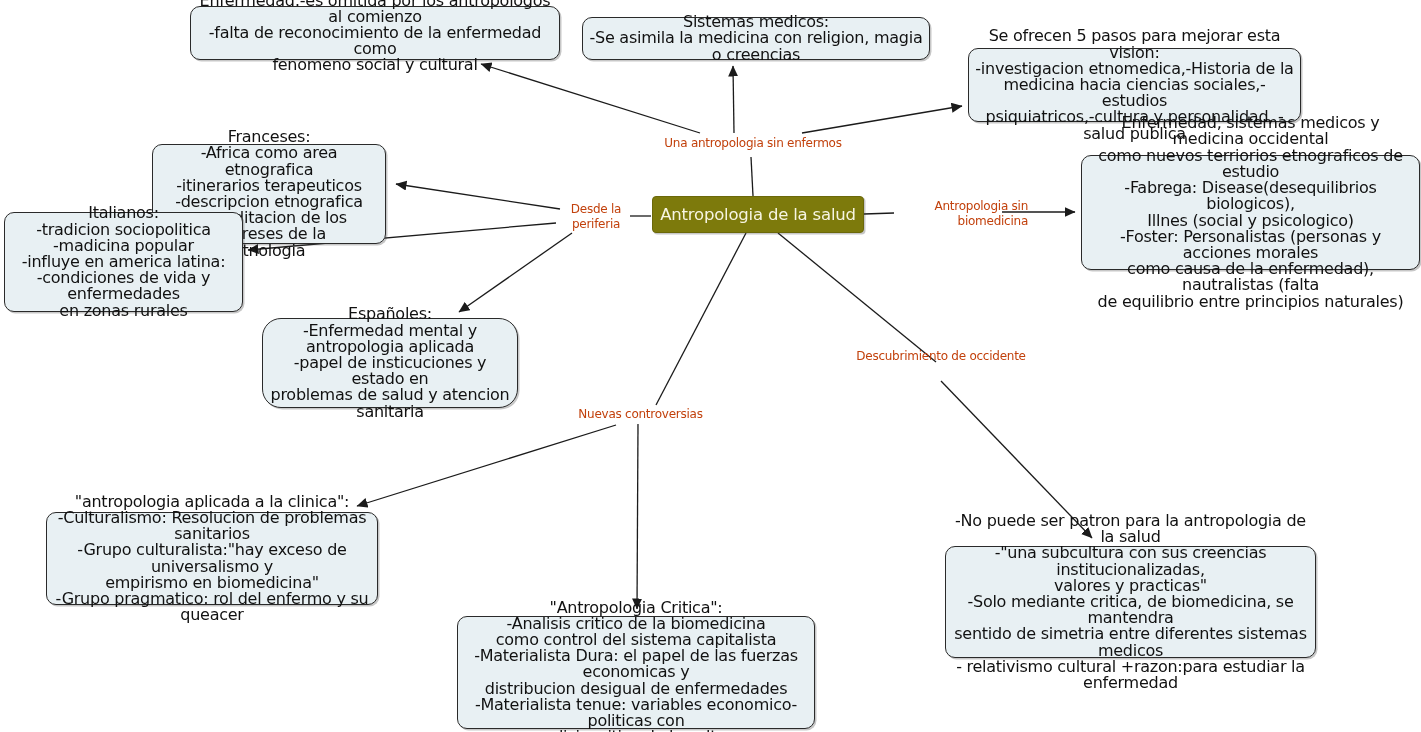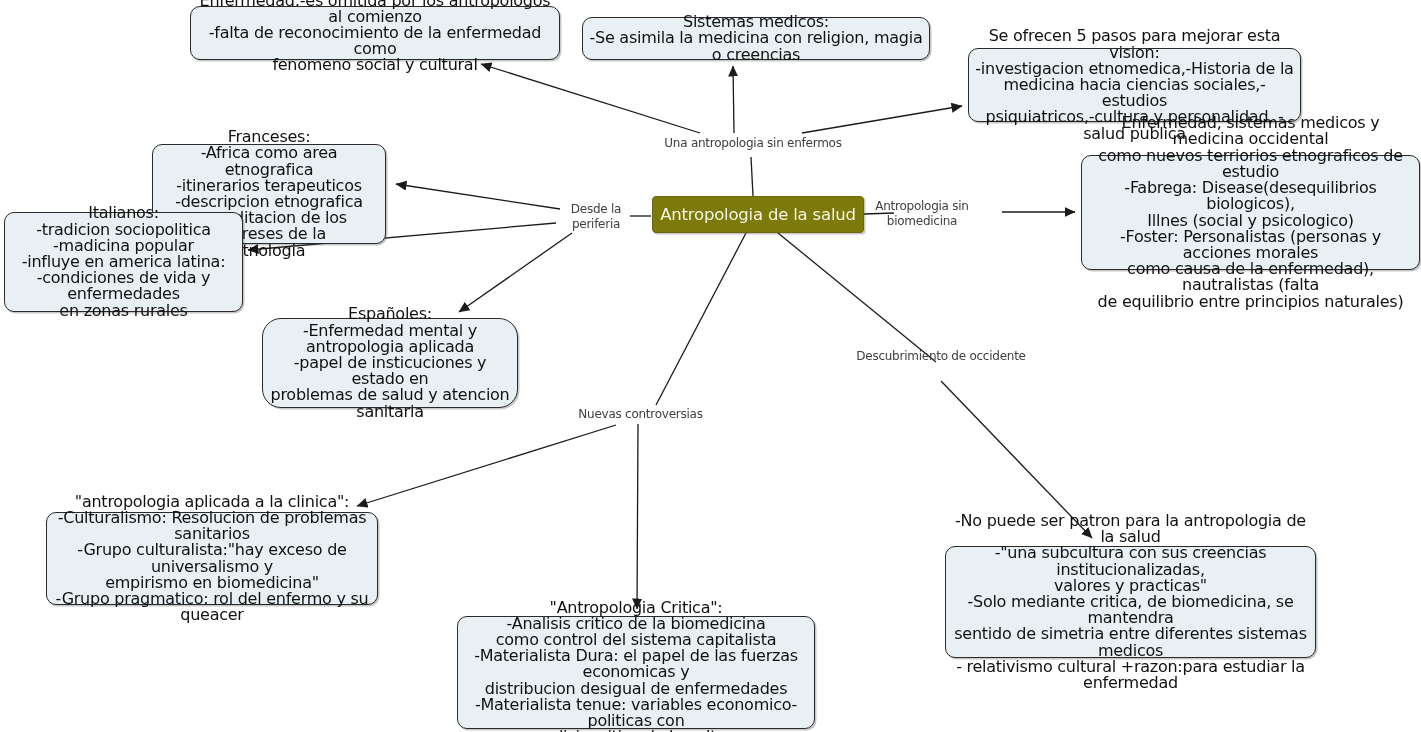--- a/index.html
+++ b/index.html
@@ -53,21 +53,21 @@
     letter-spacing: -0.2px;
   }
   .branch-label {
     position: absolute;
     z-index: 2;
     text-align: center;
     white-space: pre-line;
     font-size: 12px;
     line-height: 15px;
     letter-spacing: -0.25px;
-    color: #404040;
+    color: #c2410c;
   }
 </style>
 </head>
 <body>
 
 <div class="canvas">
 
   <svg class="wires" viewBox="0 0 1421 732" xmlns="http://www.w3.org/2000/svg">
     <defs>
       <marker id="arrowhead" markerUnits="userSpaceOnUse" markerWidth="13" markerHeight="11" refX="10.5" refY="5" orient="auto">
@@ -98,21 +98,21 @@
       <line x1="778" y1="233" x2="936" y2="362"></line>
       <line x1="941" y1="381" x2="1092" y2="538" marker-end="url(#arrowhead)"></line>
     </g>
   </svg>
 
   <div class="center-node" style="left:652px; top:196px; width:212px; height:37px;">Antropologia de la salud</div>
 
   <div class="branch-label" style="left:658px; top:136px; width:190px;">Una antropologia sin enfermos</div>
   <div class="branch-label" style="left:556px; top:202px; width:80px;">Desde la
 periferia</div>
-  <div class="branch-label" style="left:860px; top:199px; width:124px;">Antropologia sin
+  <div class="branch-label" style="left:904px; top:199px; width:124px;text-align:right;">Antropologia sin
 biomedicina</div>
   <div class="branch-label" style="left:568px; top:407px; width:145px;">Nuevas controversias</div>
   <div class="branch-label" style="left:850px; top:349px; width:182px;">Descubrimiento de occidente</div>
 
   <div class="node-box" style="left:190px; top:6px; width:370px; height:54px;">Enfermedad:-es omitida por los antropologos al comienzo
 -falta de reconocimiento de la enfermedad como
 fenomeno social y cultural</div>
   <div class="node-box" style="left:582px; top:17px; width:348px; height:43px;">Sistemas medicos:
 -Se asimila la medicina con religion, magia o creencias</div>
   <div class="node-box" style="left:968px; top:48px; width:333px; height:74px;">Se ofrecen 5 pasos para mejorar esta vision:

